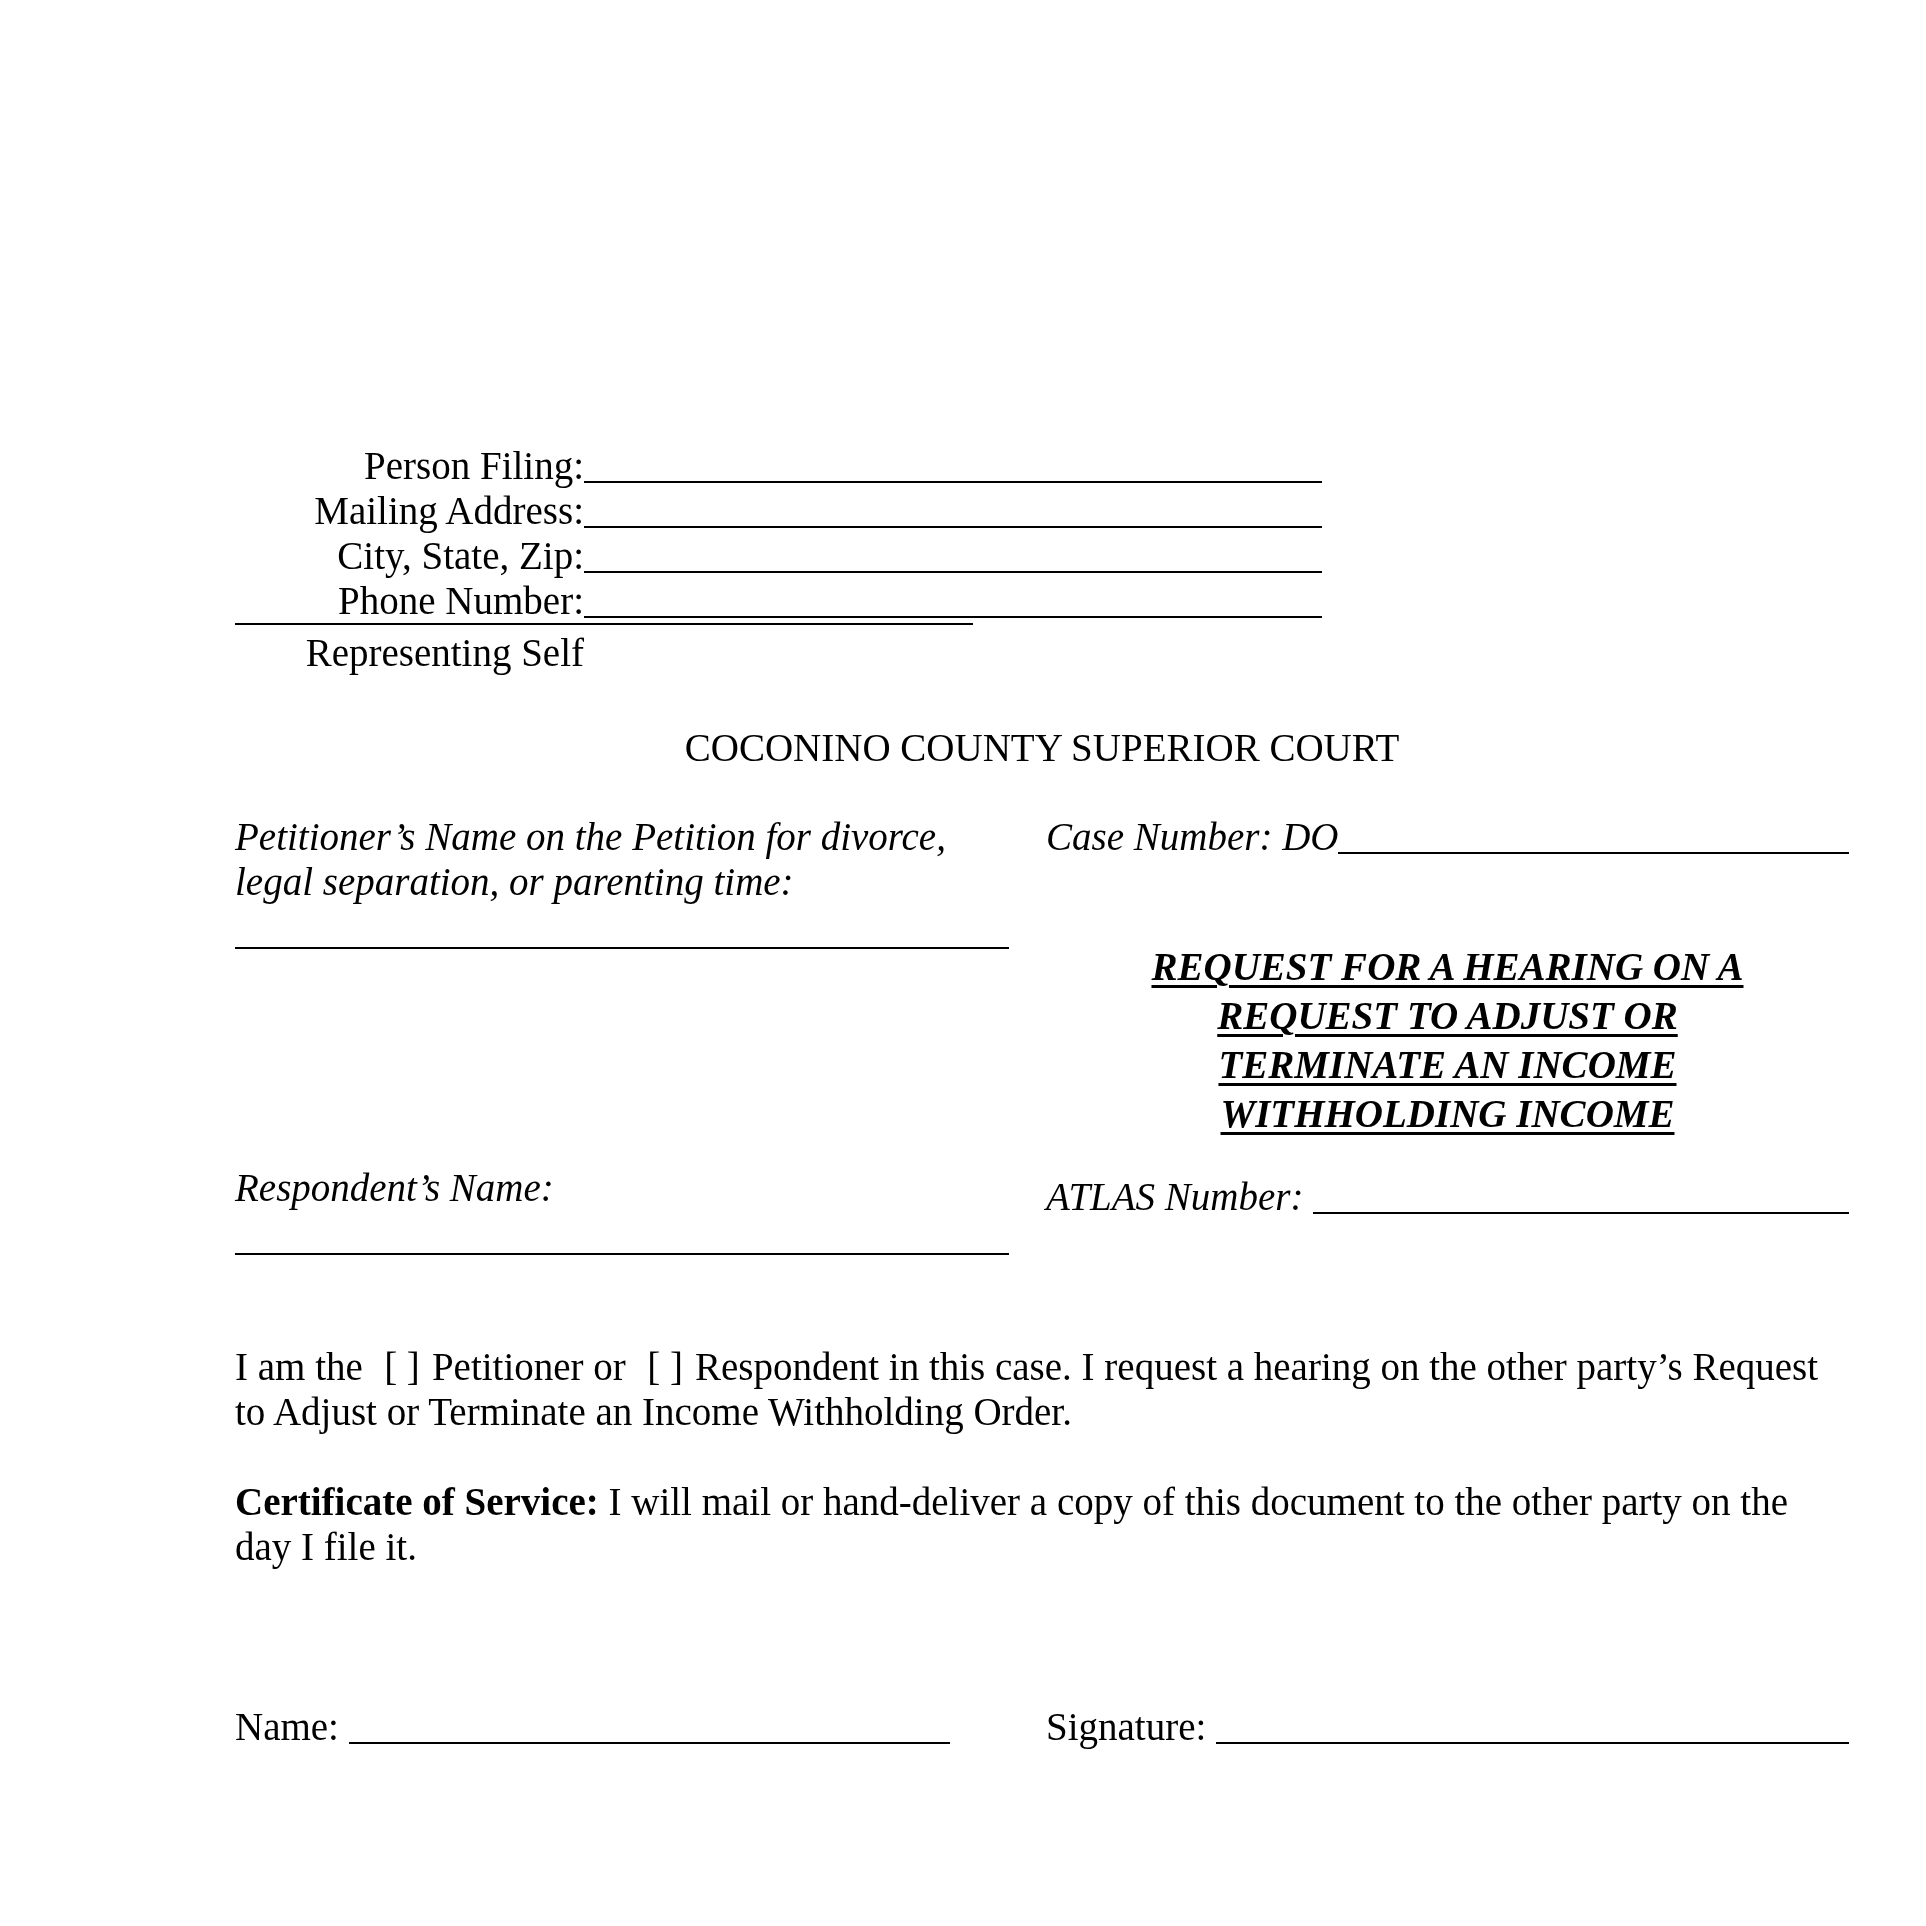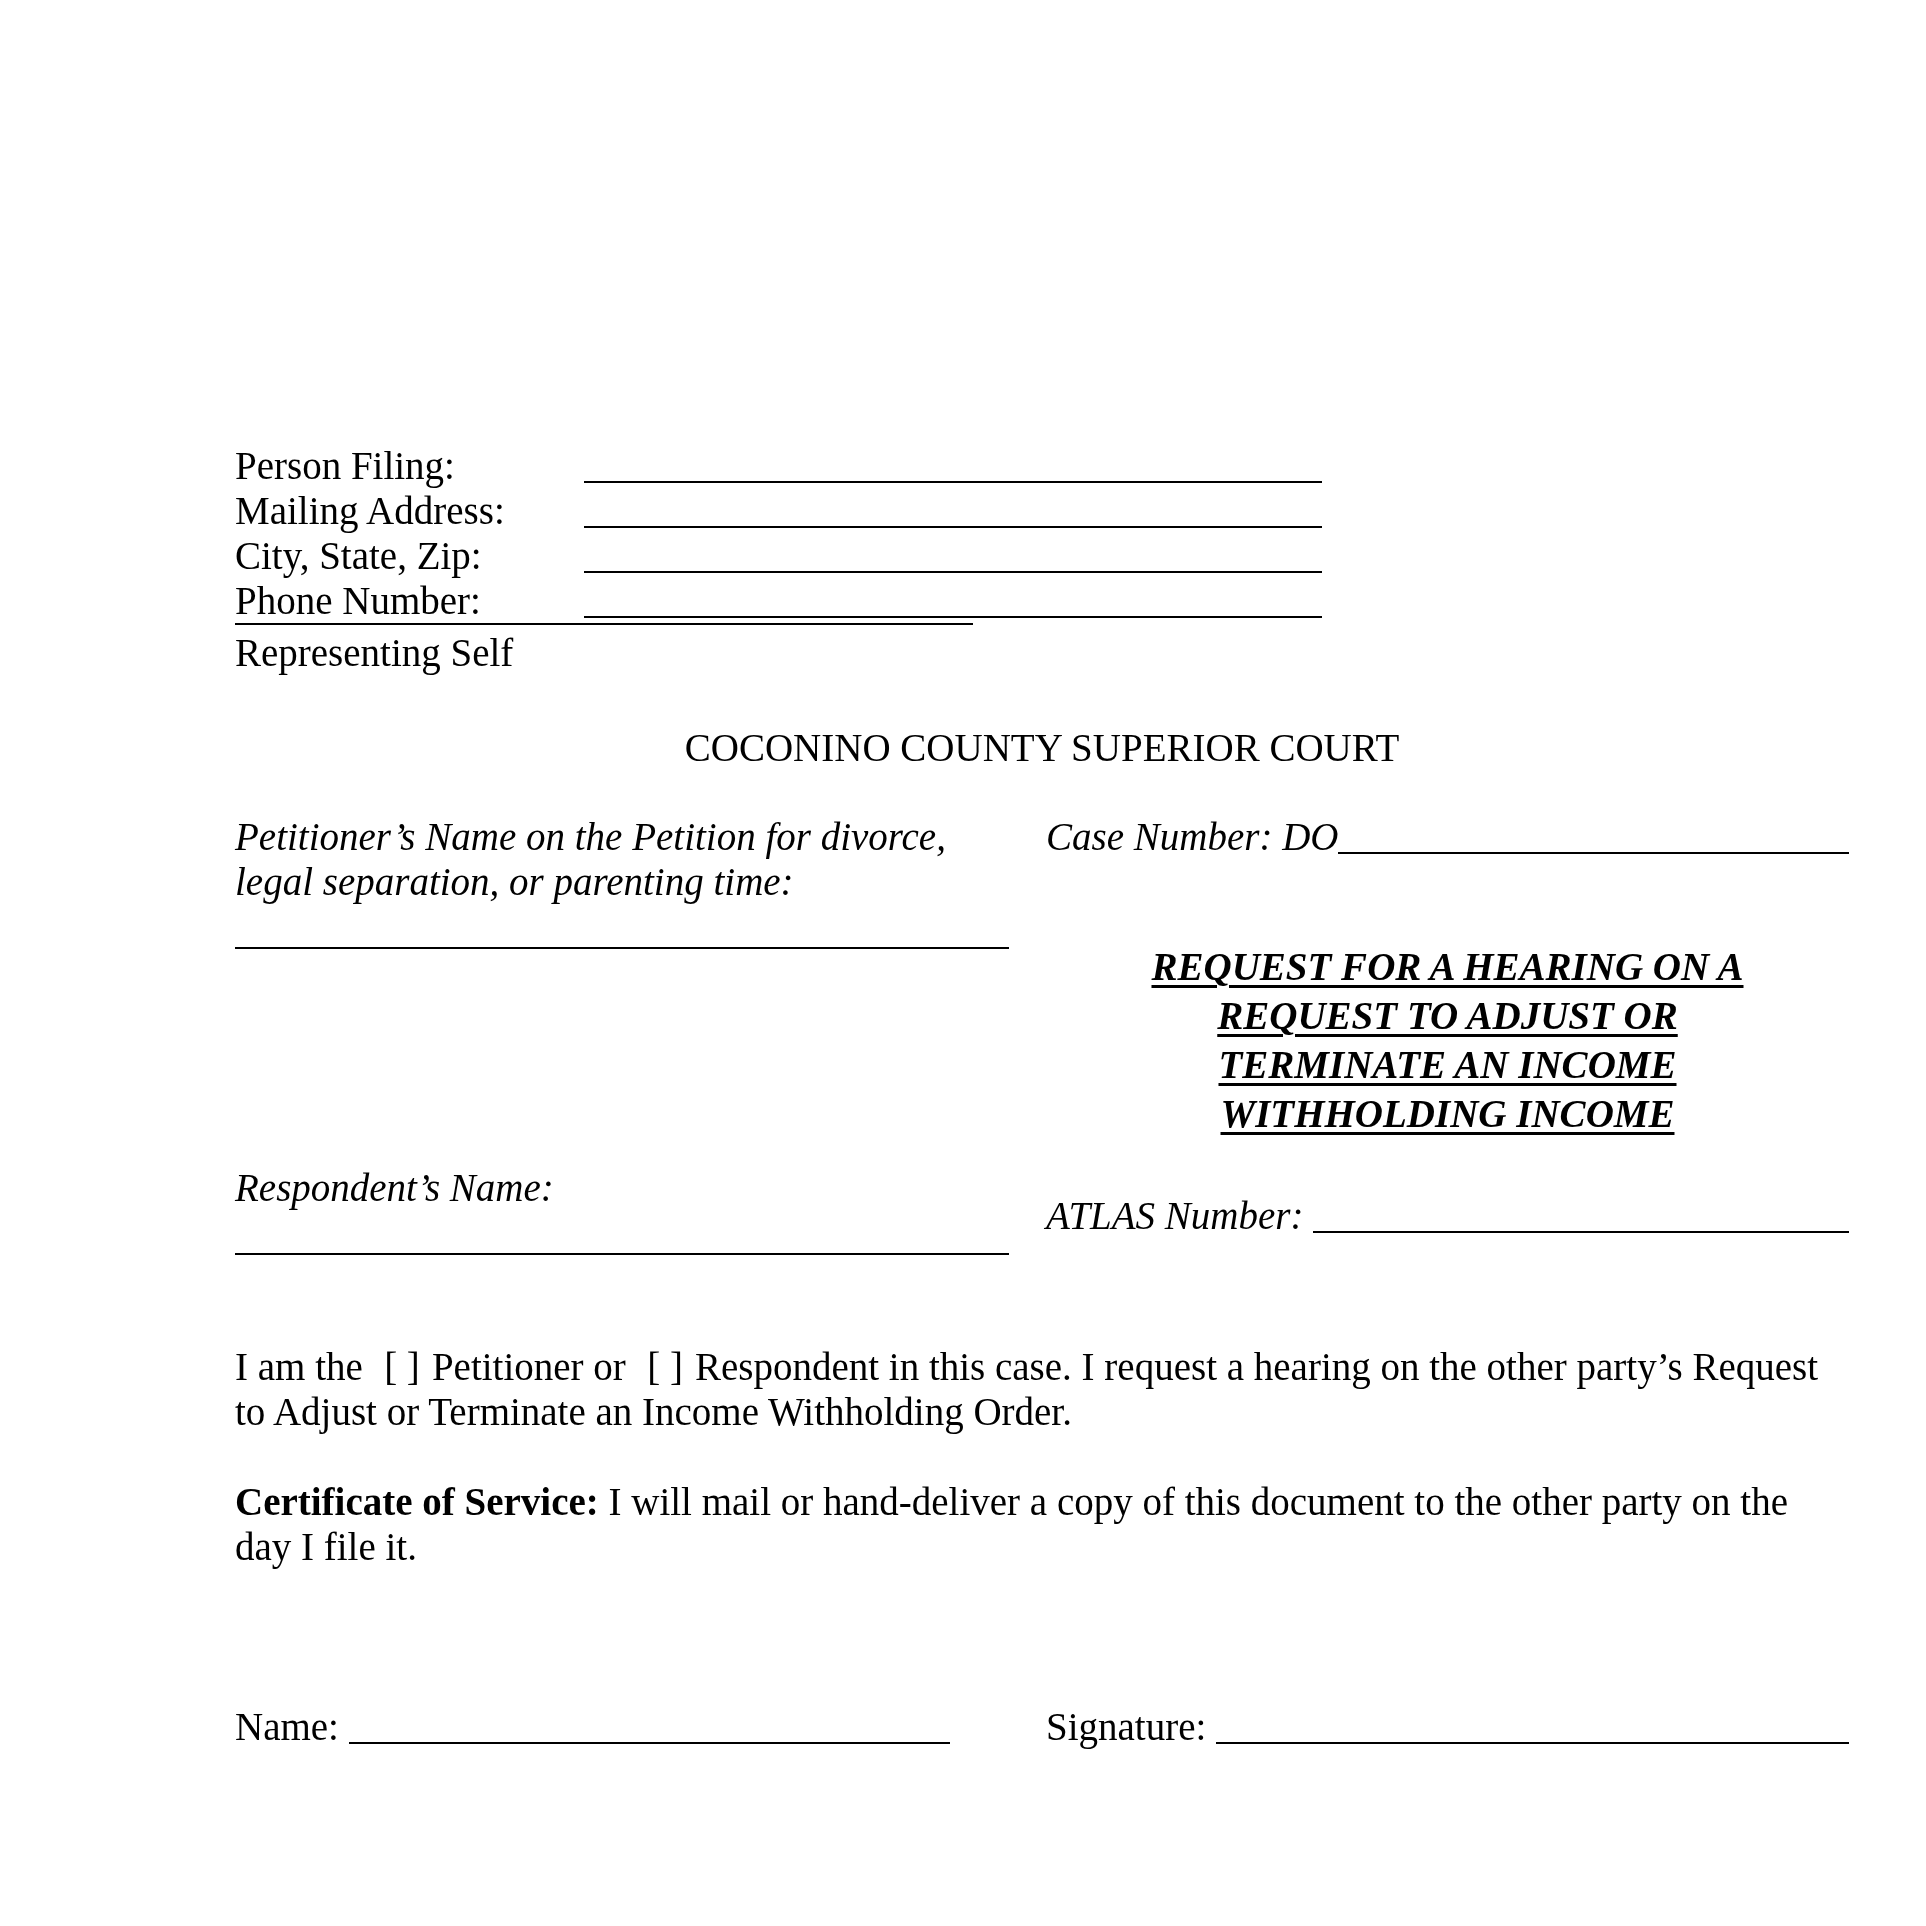--- a/index.html
+++ b/index.html
@@ -22,20 +22,21 @@
     box-sizing: border-box;
     padding: 443px 116px 0 235px;
   }
 
   
   .contact-block { }
   .contact-row {
     display: flex;
     align-items: stretch;
     line-height: 45px;
+    text-align: right;
   }
   .contact-label {
     flex: none;
     width: 349px;
   }
   .contact-line {
     flex: none;
     width: 738px;
     border-bottom: 2.7px solid #000;
     margin-bottom: 5.4px;
@@ -92,21 +93,21 @@
   }
   .doc-title .title-line {
     white-space: nowrap;
   }
   .doc-title .title-line span {
     text-decoration: underline;
     text-decoration-thickness: 3.1px;
     text-underline-offset: 4.6px;
   }
   .atlas-row {
-    margin-top: 55px;
+    margin-top: 36px;
   }
 
   
   .statement {
     margin-top: 89px;
     line-height: 45px;
   }
   .checkbox {
     margin: 0 2.3px 0 11.6px;
   }

